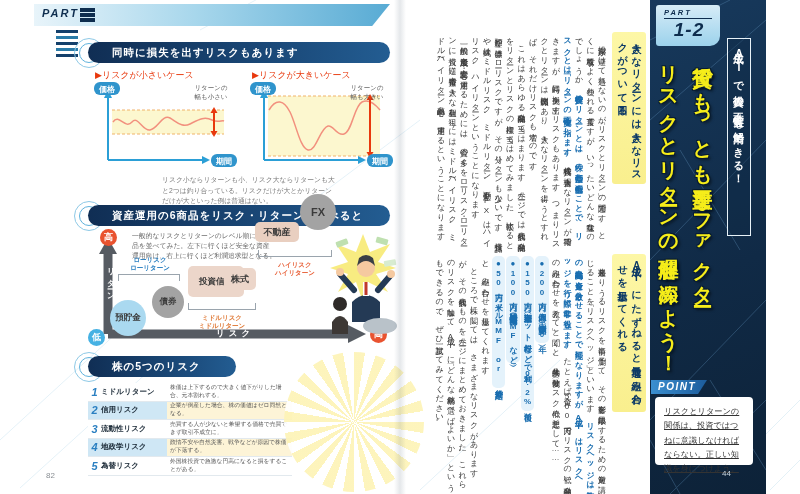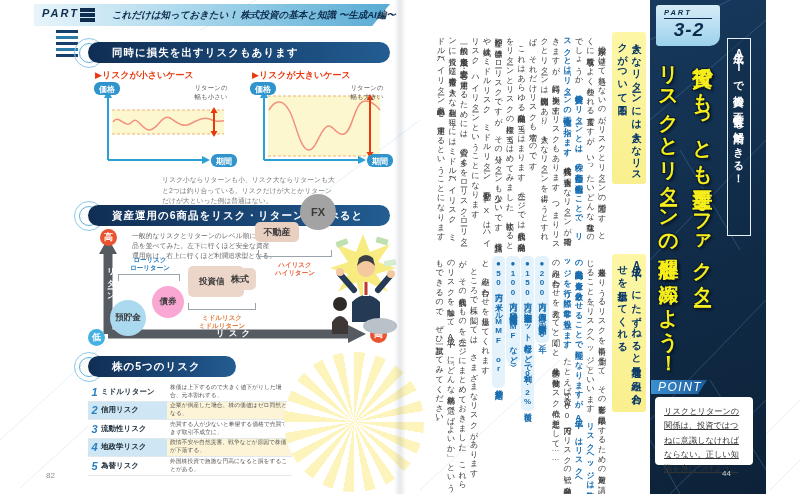--- a/index.html
+++ b/index.html
@@ -19,21 +19,21 @@
   #hdr-title{left:112px;top:9px;font-size:9.5px;font-weight:bold;font-style:italic;color:#0e2d4e;}
   .stackbar{left:56px;width:22px;height:3px;background:#14406b;}
 
   
   .secbar{height:21px;background:linear-gradient(90deg,#102e54,#1c4d7e 70%,#235d92);
     border-radius:11px;color:#fff;font-weight:bold;font-size:10.5px;
     line-height:21px;padding-left:24px;letter-spacing:1px;}
   .deco-ring{border:1.5px solid #8ec9e6;border-radius:50%;}
 
   
-  .case-label{font-size:9px;font-weight:bold;color:#e8380d;}
+  .case-label{font-size:9px;font-weight:normal;color:#e8380d;}
   .chart-note{font-size:6.5px;color:#555;line-height:1.35;text-align:center;}
   .cap{font-size:6.8px;color:#7a7a7a;line-height:1.55;}
 
   
   .hilo{width:17px;height:17px;border-radius:50%;color:#fff;font-size:9px;font-weight:bold;
     text-align:center;line-height:17px;}
   .hi{background:#e95330;} .lo{background:#45b1e3;}
   .prod{display:flex;align-items:center;justify-content:center;text-align:center;
     font-weight:bold;color:#3a3a3a;}
   .prod-c{border-radius:50%;}
@@ -86,21 +86,21 @@
     display:block;text-align:center;width:50px;}
   #kicker{left:727px;top:38px;height:198px;writing-mode:vertical-rl;text-orientation:upright;
     color:#fff;font-size:10.5px;font-weight:bold;border:1px solid #e8f2f8;padding:5px 4px;
     letter-spacing:1.5px;background:rgba(16,42,70,.4);}
   #headline{left:652px;top:52px;height:372px;writing-mode:vertical-rl;text-orientation:upright;
     font-size:20px;font-weight:bold;color:#f6ed1a;letter-spacing:1px;line-height:34px;
     text-shadow:1px 1px 0 #081c30,-1px -1px 0 #081c30,1px -1px 0 #081c30,-1px 1px 0 #081c30,2px 2px 3px rgba(0,0,0,.55);}
   #headline div{margin:0;}
   #point-tab{left:651px;top:380px;width:56px;height:14px;
     background:linear-gradient(90deg,#3b8fd0,#1c5c9c);clip-path:polygon(0 0,100% 0,84% 100%,0 100%);
-    color:#fff;font-size:12px;font-weight:normal;font-style:italic;letter-spacing:1.5px;
+    color:#fff;font-size:10px;font-weight:bold;font-style:italic;letter-spacing:1.5px;
     line-height:14px;padding-left:7px;}
   #point-box{left:655px;top:397px;width:98px;height:68px;background:#fff;border-radius:4px;
     padding:8px 9px;font-size:8.2px;color:#333;line-height:1.75;text-decoration:underline;}
   #pn-left{left:46px;top:471px;font-size:8px;color:#8a8f94;}
   #pn-right{left:722px;top:469px;font-size:8px;color:#c7d4de;}
 
   .gutter{left:394px;top:0;width:12px;height:494px;
     background:linear-gradient(90deg,rgba(70,90,110,0) 0%,rgba(70,90,110,.14) 50%,rgba(70,90,110,0) 100%);}
 </style>
 </head>
@@ -118,21 +118,20 @@
         <line x1="760" y1="440" x2="800" y2="400"></line>
       <line x1="300" y1="210" x2="420" y2="120"></line>
     </g>
   </svg>
 
   <div class="abs" id="hdr-banner"></div>
   <div class="abs" id="hdr-part">PART</div>
   <div class="abs p3bar" style="top:8px;"></div>
   <div class="abs p3bar" style="top:13px;"></div>
   <div class="abs p3bar" style="top:18px;"></div>
-  <div class="abs" id="hdr-title">これだけは知っておきたい！ 株式投資の基本と知識 〜生成AI編〜</div>
   <div class="abs stackbar" style="top:30px;"></div>
   <div class="abs stackbar" style="top:36px;background:#2a7ba8;"></div>
   <div class="abs stackbar" style="top:42px;"></div>
   <div class="abs stackbar" style="top:48px;background:#2a7ba8;"></div>
   <div class="abs stackbar" style="top:54px;"></div>
 
   <div class="abs deco-ring" style="left:74px;top:38px;width:30px;height:30px;"></div>
   <div class="abs deco-ring" style="left:79px;top:43px;width:20px;height:20px;border-color:#5fb2dc;"></div>
   <div class="abs secbar" style="left:88px;top:42px;width:302px;">同時に損失を出すリスクもあります</div>
 
@@ -197,21 +196,21 @@
     <line x1="18" y1="106" x2="262" y2="106" stroke="#565b62" stroke-width="9"></line>
     <polygon points="276,106 258,97 258,115" fill="#565b62"></polygon>
   </svg>
   <div class="abs" id="ret-lab" style="left:104px;top:262px;">リターン</div>
   <div class="abs" id="risk-lab" style="left:216px;top:328px;">リスク</div>
   <div class="abs hilo hi" style="left:100px;top:229px;">高</div>
   <div class="abs hilo lo" style="left:88px;top:329px;">低</div>
   <div class="abs hilo hi" style="left:370px;top:326px;">高</div>
 
   <div class="abs prod prod-c" style="left:110px;top:300px;width:36px;height:36px;background:#aad9f0;font-size:8.5px;">預貯金</div>
-  <div class="abs prod prod-c" style="left:152px;top:286px;width:32px;height:32px;background:#f9a8d4;font-size:8.5px;">債券</div>
+  <div class="abs prod prod-c" style="left:152px;top:286px;width:32px;height:32px;background:#a3a3a3;font-size:8.5px;">債券</div>
   <div class="abs prod prod-r pre" style="left:188px;top:266px;width:56px;height:31px;background:#ecd6ca;font-size:8.5px;line-height:1.15;">投資信託</div>
   <div class="abs prod prod-r" style="left:224px;top:244px;width:32px;height:22px;background:#ecd6ca;font-size:9px;margin-top:24px;">株式</div>
   <div class="abs prod prod-r" style="left:255px;top:222px;width:44px;height:20px;background:#e9cfc0;font-size:9px;">不動産</div>
   <div class="abs prod prod-c" style="left:300px;top:194px;width:36px;height:36px;background:#a3a3a3;font-size:11px;">FX</div>
 
   <div class="abs grp pre" style="left:118px;top:256px;width:64px;color:#2a7fc1;">ローリスク
 ローリターン</div>
   <div class="abs brk" style="left:118px;top:274px;width:62px;height:7px;border-top-width:1px;border-left-width:1px;border-right-width:1px;"></div>
   <div class="abs brk" style="left:188px;top:303px;width:68px;height:7px;border-bottom-width:1px;border-left-width:1px;border-right-width:1px;"></div>
   <div class="abs grp pre" style="left:188px;top:314px;width:68px;color:#e07b39;">ミドルリスク
@@ -304,21 +303,21 @@
         <line x1="20" y1="494" x2="116" y2="400"></line>
       <line x1="0" y1="40" x2="80" y2="0"></line>
         <line x1="30" y1="494" x2="0" y2="440"></line>
       <line x1="116" y1="470" x2="60" y2="380"></line>
         <line x1="90" y1="250" x2="30" y2="150"></line>
     </g>
   </svg>
 
   <div class="abs" id="badge">
     <span id="badge-part">PART</span>
-    <span id="badge-num">3-2</span>
+    <span id="badge-num">1-2</span>
   </div>
 
   <div class="abs" id="kicker">生成AIで投資の不確実性も解消できる！</div>
 
   <div class="abs" id="headline">
     <div>投資でもっとも重要なファクター</div>
     <div>リスクとリターンの理解を深めよう！</div>
   </div>
 
   <div class="abs" id="point-tab">POINT</div>

